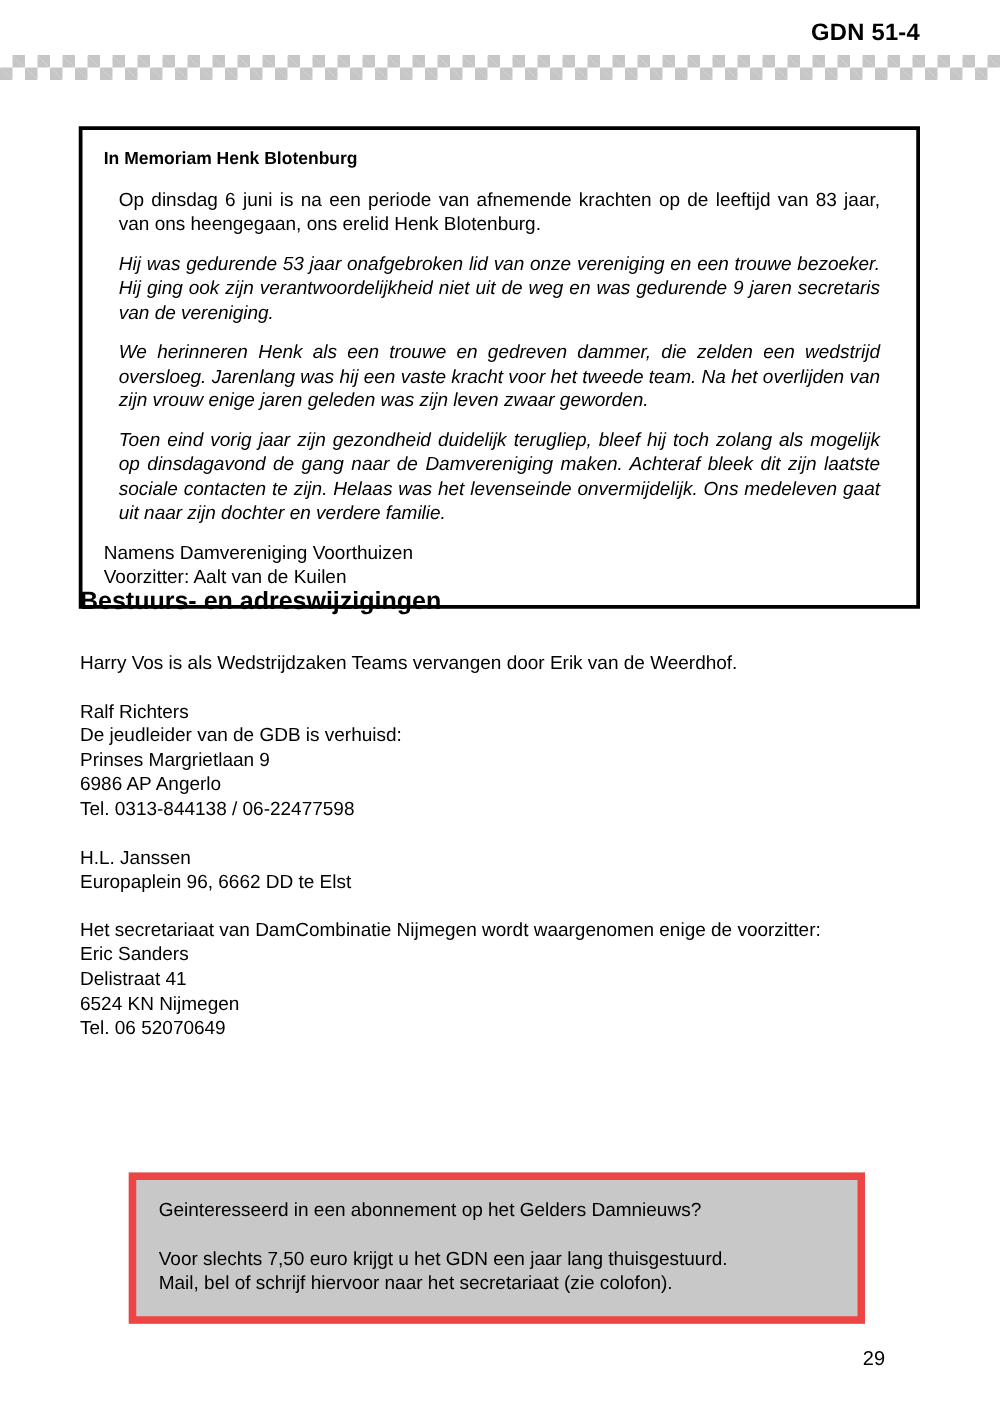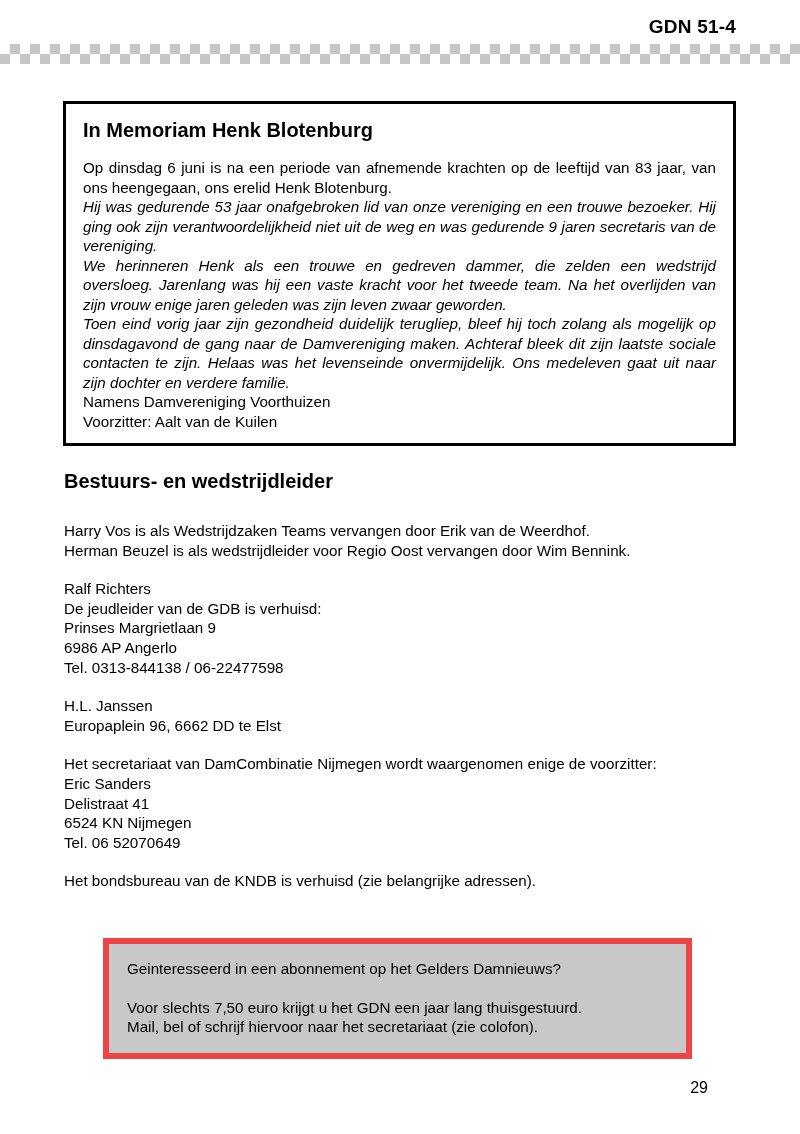--- a/index.html
+++ b/index.html
@@ -51,29 +51,29 @@
     position: absolute;
     left: 63px;
     top: 101px;
     width: 673px;
     box-sizing: border-box;
     border: 3px solid #000000;
     padding: 14px 17px 12px 17px;
     background: #ffffff;
   }
   .memoriam-title {
-    font-size: 20px;
+    font-size: 14px;
     font-weight: bold;
     margin: 0 0 16px 0;
     line-height: 1.2;
   }
   .memoriam-para {
     font-size: 15.2px;
     line-height: 19.5px;
-    margin: 0;
+    margin: 12px;
     text-align: justify;
     text-justify: inter-word;
   }
   .memoriam-para + .memoriam-para {
     margin-top: 0;
     font-style: italic;
   }
   .memoriam-signoff {
     font-size: 15.2px;
     line-height: 19.5px;
@@ -152,27 +152,26 @@
 <div class="memoriam-box">
   <h2 class="memoriam-title">In Memoriam Henk Blotenburg</h2>
   <p class="memoriam-para">Op dinsdag 6 juni is na een periode van afnemende krachten op de leeftijd van 83 jaar, van ons heengegaan, ons erelid Henk Blotenburg.</p>
   <p class="memoriam-para">Hij was gedurende 53 jaar onafgebroken lid van onze vereniging en een trouwe bezoeker. Hij ging ook zijn verantwoordelijkheid niet uit de weg en was gedurende 9 jaren secretaris van de vereniging.</p>
   <p class="memoriam-para">We herinneren Henk als een trouwe en gedreven dammer, die zelden een wedstrijd oversloeg. Jarenlang was hij een vaste kracht voor het tweede team. Na het overlijden van zijn vrouw enige jaren geleden was zijn leven zwaar geworden.</p>
   <p class="memoriam-para">Toen eind vorig jaar zijn gezondheid duidelijk terugliep, bleef hij toch zolang als mogelijk op dinsdagavond de gang naar de Damvereniging maken. Achteraf bleek dit zijn laatste sociale contacten te zijn. Helaas was het levenseinde onvermijdelijk. Ons medeleven gaat uit naar zijn dochter en verdere familie.</p>
   <p class="memoriam-signoff">Namens Damvereniging Voorthuizen</p>
   <p class="memoriam-signoff">Voorzitter: Aalt van de Kuilen</p>
 </div>
 
-<h2 class="section-heading">Bestuurs- en wedstrijdleider</h2>
+<h2 class="section-heading">Bestuurs- en adreswijzigingen</h2>
 
 <div class="body-content">
 
   <div class="body-block">
     <span class="body-line">Harry Vos is als Wedstrijdzaken Teams vervangen door Erik van de Weerdhof.</span>
-    <span class="body-line">Herman Beuzel is als wedstrijdleider voor Regio Oost vervangen door Wim Bennink.</span>
   </div>
 
   <div class="body-block">
     <span class="body-line">Ralf Richters</span>
     <span class="body-line">De jeudleider van de GDB is verhuisd:</span>
     <span class="body-line">Prinses Margrietlaan 9</span>
     <span class="body-line">6986 AP Angerlo</span>
     <span class="body-line">Tel. 0313-844138 / 06-22477598</span>
   </div>
 
@@ -182,23 +181,20 @@
   </div>
 
   <div class="body-block">
     <span class="body-line">Het secretariaat van DamCombinatie Nijmegen wordt waargenomen enige de voorzitter:</span>
     <span class="body-line">Eric Sanders</span>
     <span class="body-line">Delistraat 41</span>
     <span class="body-line">6524 KN Nijmegen</span>
     <span class="body-line">Tel. 06 52070649</span>
   </div>
 
-  <div class="body-block">
-    <span class="body-line">Het bondsbureau van de KNDB is verhuisd (zie belangrijke adressen).</span>
-  </div>
 
 </div>
 
 <div class="promo-box">
   <span class="promo-line">Geinteresseerd in een abonnement op het Gelders Damnieuws?</span>
   <span class="promo-gap"></span>
   <span class="promo-line">Voor slechts 7,50 euro krijgt u het GDN een jaar lang thuisgestuurd.</span>
   <span class="promo-line">Mail, bel of schrijf hiervoor naar het secretariaat (zie colofon).</span>
 </div>
 

